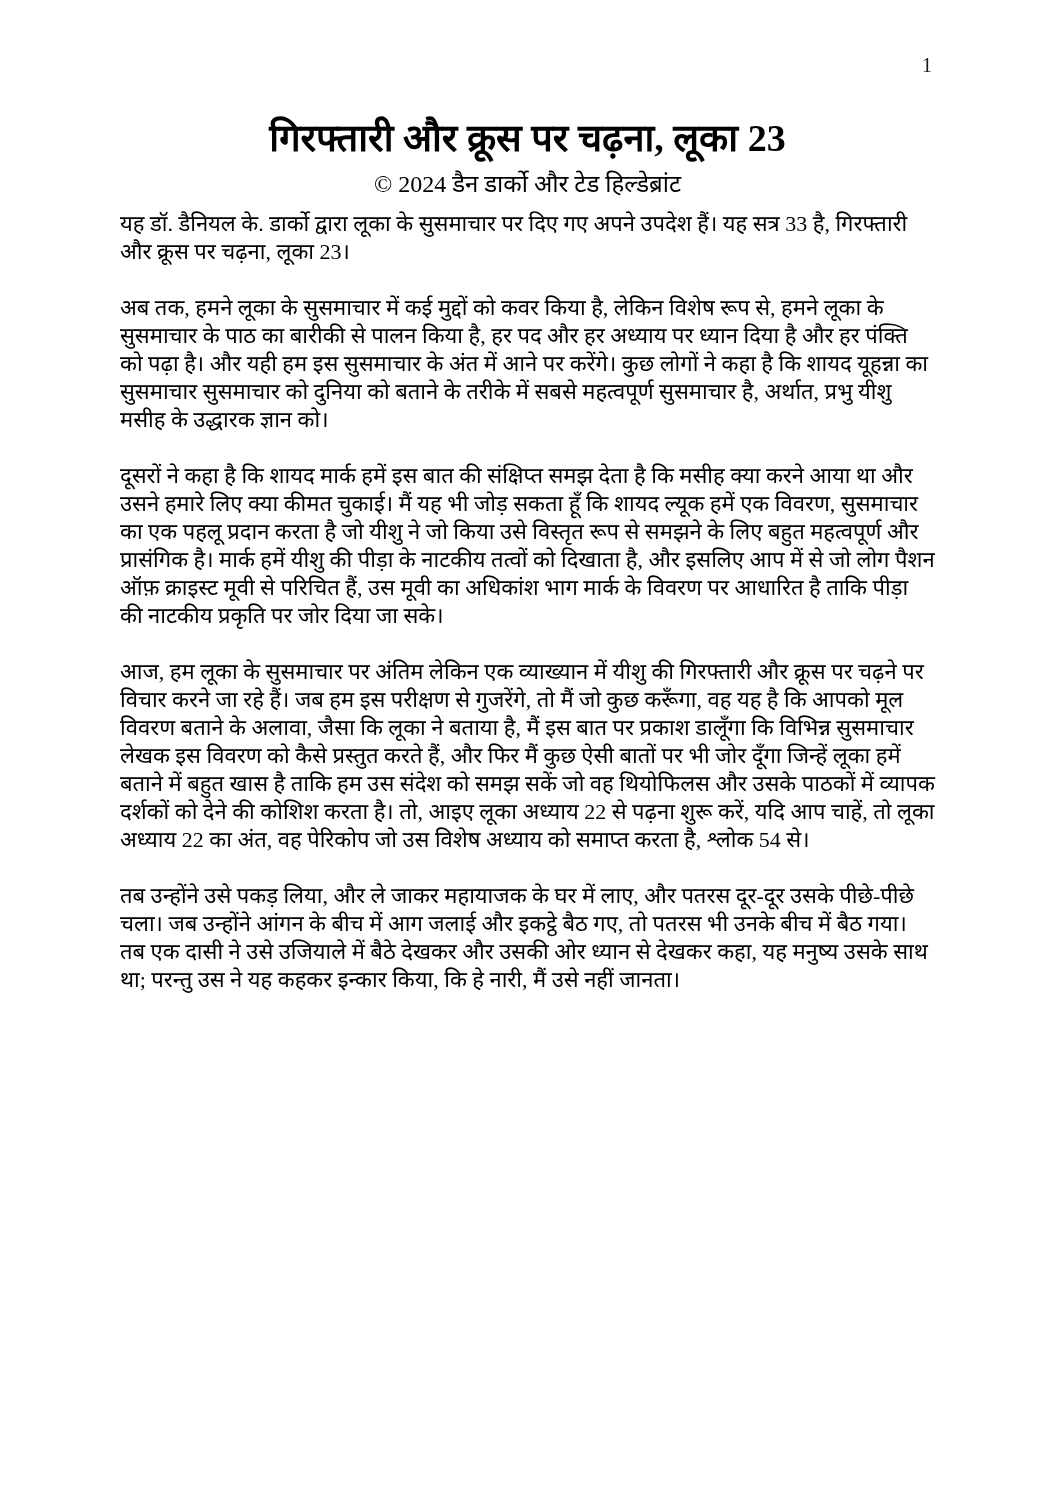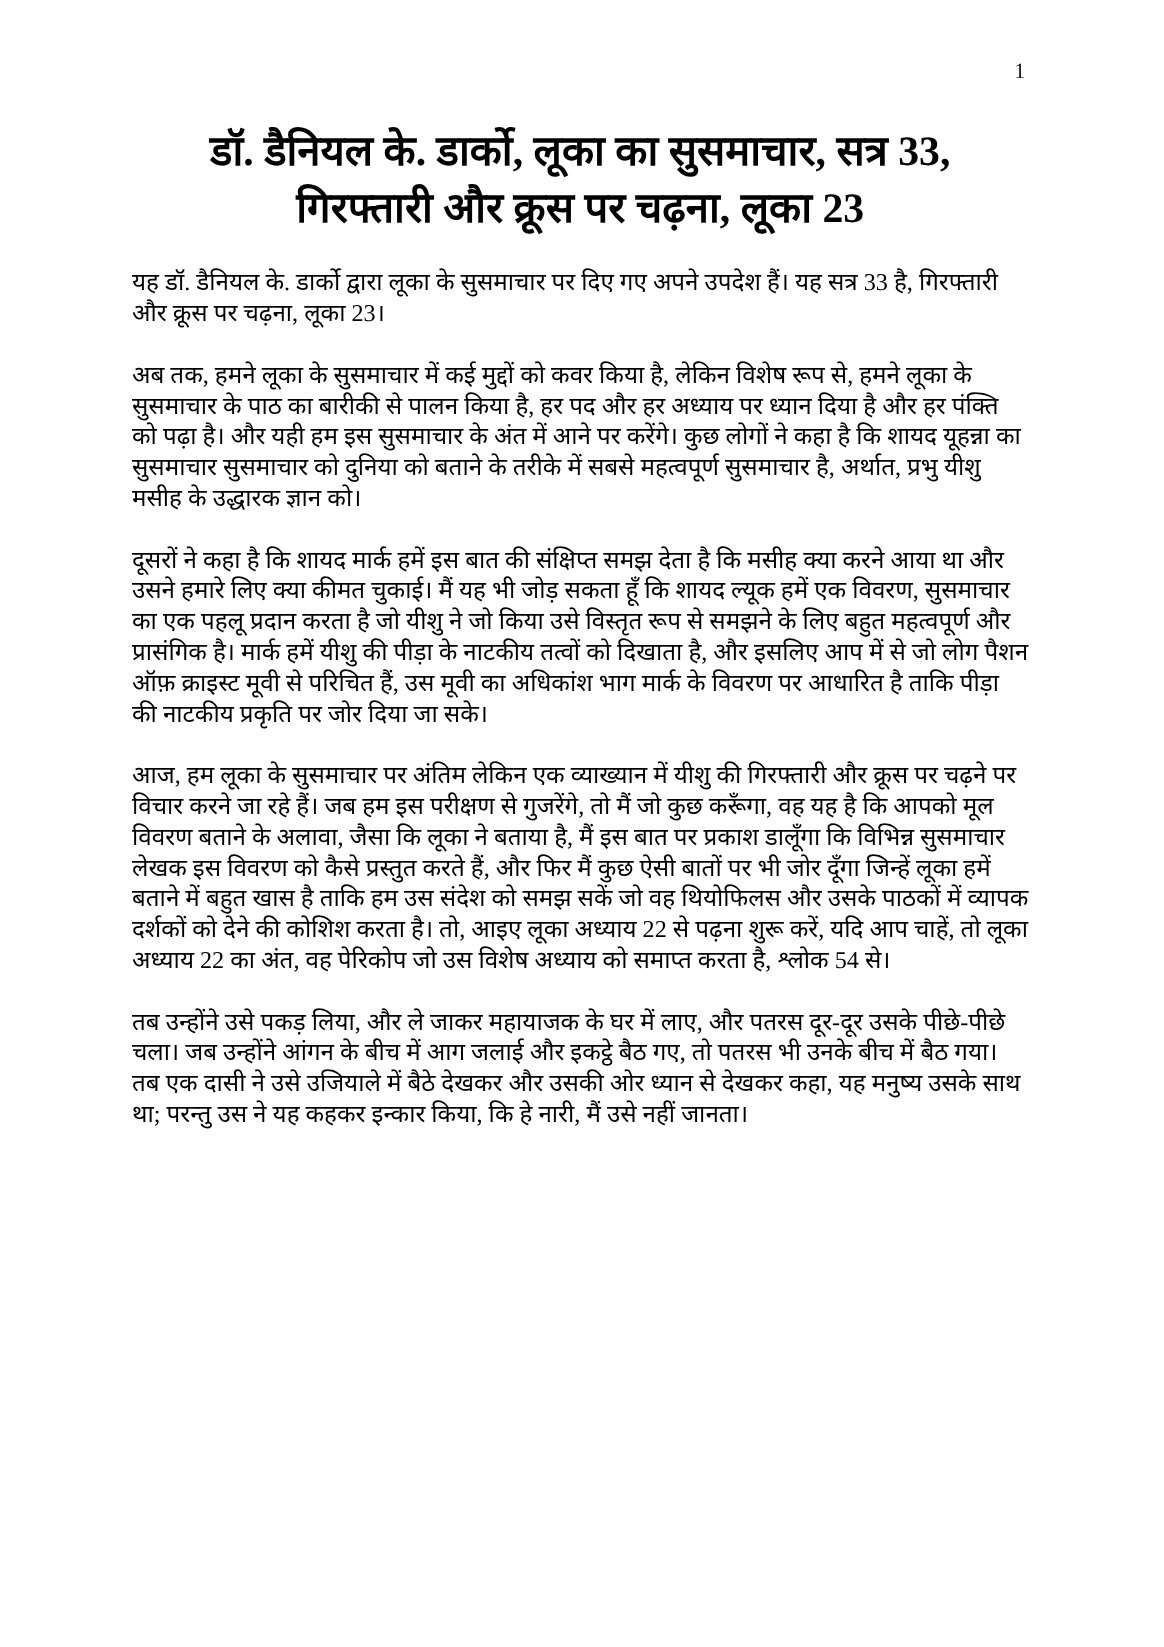--- a/index.html
+++ b/index.html
@@ -41,43 +41,43 @@
     display: block;
   }
   .copyright {
     margin: 4px 0 0 0;
     text-align: center;
     font-size: 24px;
     font-weight: normal;
     line-height: 32px;
   }
   .body-text {
-    margin-top: 26px;
+    margin-top: 10px;
   }
   .para {
     margin: 0 0 28px 0;
     font-size: 22px;
     line-height: 28px;
     text-align: left;
   }
 </style>
 </head>
 <body>
 
 <div class="page">
 
   <span class="page-number">1</span>
 
   <div class="content">
 
     <h1 class="doc-title">
-      <span class="title-line">डॉ. डैनियल के. डार्को, लूका का सुसमाचार, सत्र 33,</span>
       <span class="title-line">गिरफ्तारी और क्रूस पर चढ़ना, लूका 23</span>
     </h1>
 
+    <p class="copyright">© 2024 डैन डार्को और टेड हिल्डेब्रांट</p>
 
     <div class="body-text">
       <p class="para">यह डॉ. डैनियल के. डार्को द्वारा लूका के सुसमाचार पर दिए गए अपने उपदेश हैं। यह सत्र 33 है, गिरफ्तारी और क्रूस पर चढ़ना, लूका 23।</p>
       <p class="para">अब तक, हमने लूका के सुसमाचार में कई मुद्दों को कवर किया है, लेकिन विशेष रूप से, हमने लूका के सुसमाचार के पाठ का बारीकी से पालन किया है, हर पद और हर अध्याय पर ध्यान दिया है और हर पंक्ति को पढ़ा है। और यही हम इस सुसमाचार के अंत में आने पर करेंगे। कुछ लोगों ने कहा है कि शायद यूहन्ना का सुसमाचार सुसमाचार को दुनिया को बताने के तरीके में सबसे महत्वपूर्ण सुसमाचार है, अर्थात, प्रभु यीशु मसीह के उद्धारक ज्ञान को।</p>
       <p class="para">दूसरों ने कहा है कि शायद मार्क हमें इस बात की संक्षिप्त समझ देता है कि मसीह क्या करने आया था और उसने हमारे लिए क्या कीमत चुकाई। मैं यह भी जोड़ सकता हूँ कि शायद ल्यूक हमें एक विवरण, सुसमाचार का एक पहलू प्रदान करता है जो यीशु ने जो किया उसे विस्तृत रूप से समझने के लिए बहुत महत्वपूर्ण और प्रासंगिक है। मार्क हमें यीशु की पीड़ा के नाटकीय तत्वों को दिखाता है, और इसलिए आप में से जो लोग पैशन ऑफ़ क्राइस्ट मूवी से परिचित हैं, उस मूवी का अधिकांश भाग मार्क के विवरण पर आधारित है ताकि पीड़ा की नाटकीय प्रकृति पर जोर दिया जा सके।</p>
       <p class="para">आज, हम लूका के सुसमाचार पर अंतिम लेकिन एक व्याख्यान में यीशु की गिरफ्तारी और क्रूस पर चढ़ने पर विचार करने जा रहे हैं। जब हम इस परीक्षण से गुजरेंगे, तो मैं जो कुछ करूँगा, वह यह है कि आपको मूल विवरण बताने के अलावा, जैसा कि लूका ने बताया है, मैं इस बात पर प्रकाश डालूँगा कि विभिन्न सुसमाचार लेखक इस विवरण को कैसे प्रस्तुत करते हैं, और फिर मैं कुछ ऐसी बातों पर भी जोर दूँगा जिन्हें लूका हमें बताने में बहुत खास है ताकि हम उस संदेश को समझ सकें जो वह थियोफिलस और उसके पाठकों में व्यापक दर्शकों को देने की कोशिश करता है। तो, आइए लूका अध्याय 22 से पढ़ना शुरू करें, यदि आप चाहें, तो लूका अध्याय 22 का अंत, वह पेरिकोप जो उस विशेष अध्याय को समाप्त करता है, श्लोक 54 से।</p>
       <p class="para">तब उन्होंने उसे पकड़ लिया, और ले जाकर महायाजक के घर में लाए, और पतरस दूर-दूर उसके पीछे-पीछे चला। जब उन्होंने आंगन के बीच में आग जलाई और इकट्ठे बैठ गए, तो पतरस भी उनके बीच में बैठ गया। तब एक दासी ने उसे उजियाले में बैठे देखकर और उसकी ओर ध्यान से देखकर कहा, यह मनुष्य उसके साथ था; परन्तु उस ने यह कहकर इन्कार किया, कि हे नारी, मैं उसे नहीं जानता।</p>
     </div>
 
   </div>

